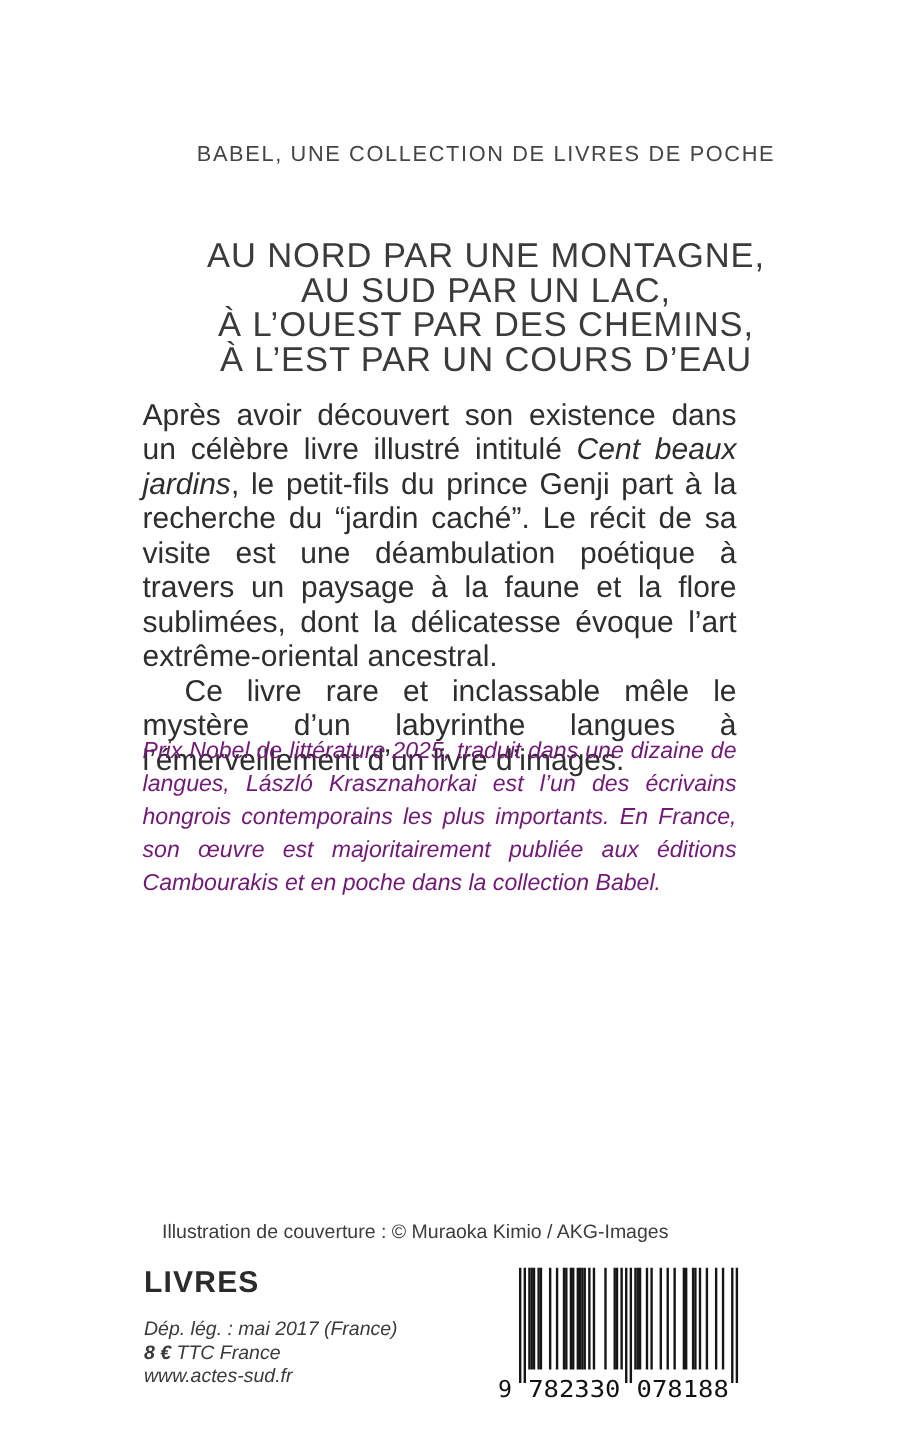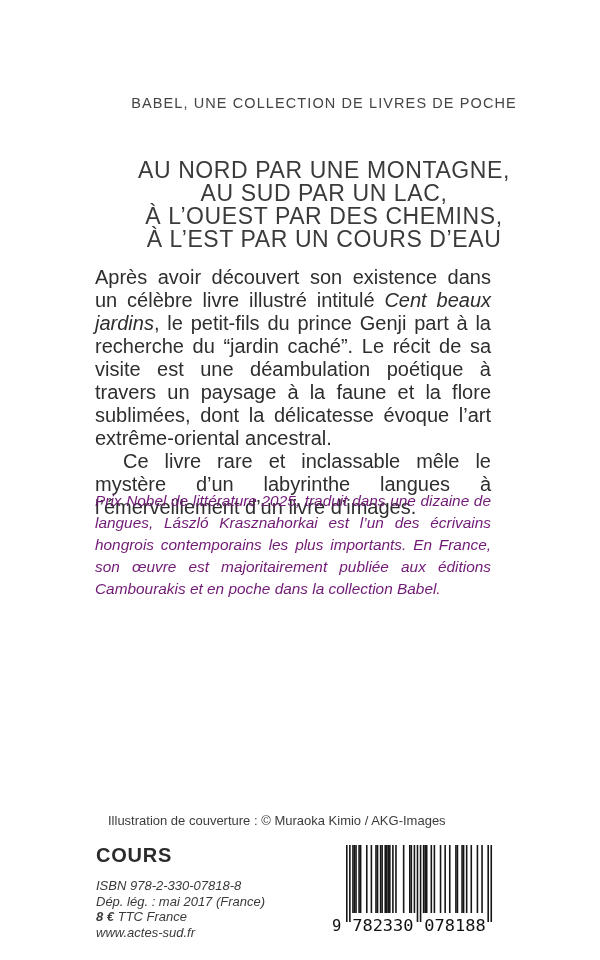--- a/index.html
+++ b/index.html
@@ -105,22 +105,21 @@
   <div class="synopsis">
     <p><span>Après avoir découvert son existence dans un célèbre livre illustré intitulé </span><span style="font-style: italic;">Cent beaux jardins</span><span>, le petit-fils du prince Genji part à la recherche du “jardin caché”. Le récit de sa visite est une déambulation poétique à travers un paysage à la faune et la flore sublimées, dont la délicatesse évoque l’art extrême-oriental ancestral.</span></p>
     <p class="indented">Ce livre rare et inclassable mêle le mystère d’un labyrinthe langues à l’émerveillement d’un livre d’images.</p>
   </div>
 
   <div class="author-note">Prix Nobel de littérature 2025, traduit dans une dizaine de langues, László Krasznahorkai est l’un des écrivains hongrois contemporains les plus importants. En France, son œuvre est majoritairement publiée aux éditions Cambourakis et en poche dans la collection Babel.</div>
 
   <div class="cover-credit">Illustration de couverture : © Muraoka Kimio / AKG-Images</div>
 
   <div class="imprint">
-    <p class="imprint-name">COURS</p>
-    <p class="imprint-line">ISBN 978-2-330-07818-8</p>
+    <p class="imprint-name">LIVRES</p>
     <p class="imprint-line">Dép. lég. : mai 2017 (France)</p>
     <p class="imprint-line"><span class="bold">8 €</span><span> TTC France</span></p>
     <p class="imprint-line">www.actes-sud.fr</p>
   </div>
 
   <div class="barcode">
       <svg width="165" height="90">
         <rect x="15.00" y="0" width="1.59" height="77" fill="#161616"></rect>
         <rect x="18.07" y="0" width="1.59" height="77" fill="#161616"></rect>
         <rect x="21.15" y="0" width="1.59" height="68" fill="#161616"></rect>

